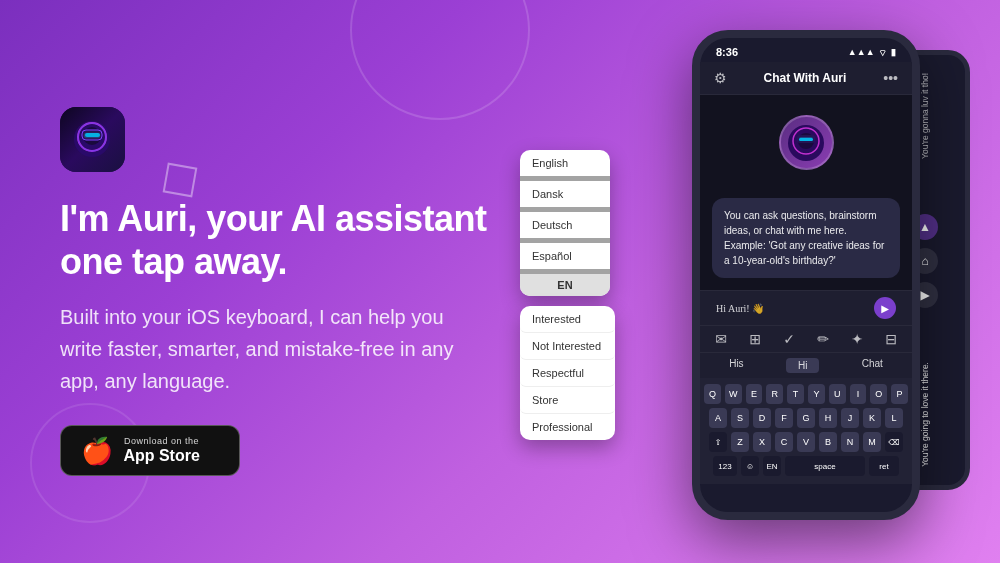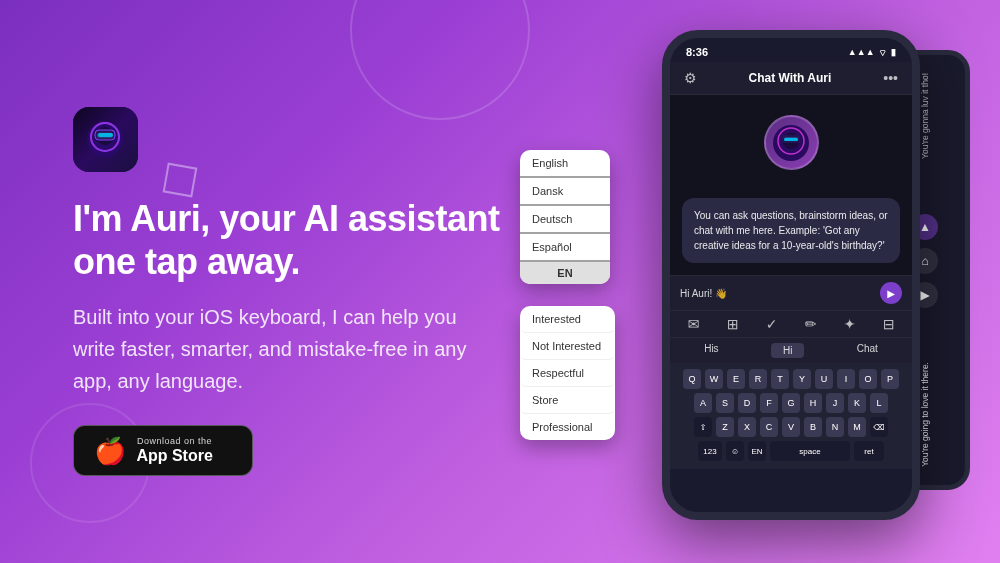--- a/index.html
+++ b/index.html
@@ -37,21 +37,21 @@
       width: 30px;
       height: 30px;
       border: 2px solid rgba(255,255,255,0.4);
       top: 165px;
       left: 165px;
       transform: rotate(10deg);
     }
 
     .left-section {
       position: absolute;
-      left: 73px;
+      left: 60px;
       top: 0;
       width: 480px;
       height: 100%;
       display: flex;
       flex-direction: column;
       justify-content: center;
       padding-top: 20px;
     }
 
     .app-icon-row {
@@ -143,21 +143,21 @@
       top: 20px;
       width: 460px;
       height: 530px;
     }
 
     
     .phone-main {
       position: absolute;
       right: 60px;
       top: 10px;
-      width: 258px;
+      width: 228px;
       height: 490px;
       background: #1a1a2e;
       border-radius: 36px;
       border: 8px solid #2a2a3e;
       box-shadow: 0 20px 60px rgba(0,0,0,0.5);
       overflow: hidden;
       z-index: 10;
     }
 
     .phone-status-bar {
@@ -225,25 +225,26 @@
       border-radius: 12px;
       padding: 10px 12px;
       font-size: 10px;
       color: rgba(255,255,255,0.9);
       line-height: 1.5;
       width: 100%;
     }
 
     .chat-input-bar {
       background: #1e1e30;
-      padding: 6px 10px;
+      padding: 6px 16px;
       display: flex;
       align-items: center;
       justify-content: space-between;
       border-top: 1px solid rgba(255,255,255,0.05);
+      font-family: Liberation Serif, serif;
     }
 
     .chat-input-text {
       font-size: 10px;
       color: rgba(255,255,255,0.8);
     }
 
     .send-btn {
       width: 22px;
       height: 22px;
@@ -327,21 +328,21 @@
       overflow: hidden;
       width: 90px;
       box-shadow: 0 8px 20px rgba(0,0,0,0.3);
       z-index: 15;
     }
 
     .lang-item {
       padding: 7px 12px;
       font-size: 11px;
       color: #333;
-      border-bottom: 2px solid #a3a3a3;
+      border-bottom: 5px solid #a3a3a3;
     }
 
     .lang-item:last-child {
       border-bottom: none;
     }
 
     .lang-en-badge {
       background: #e0e0e0;
       padding: 5px 12px;
       font-size: 11px;

